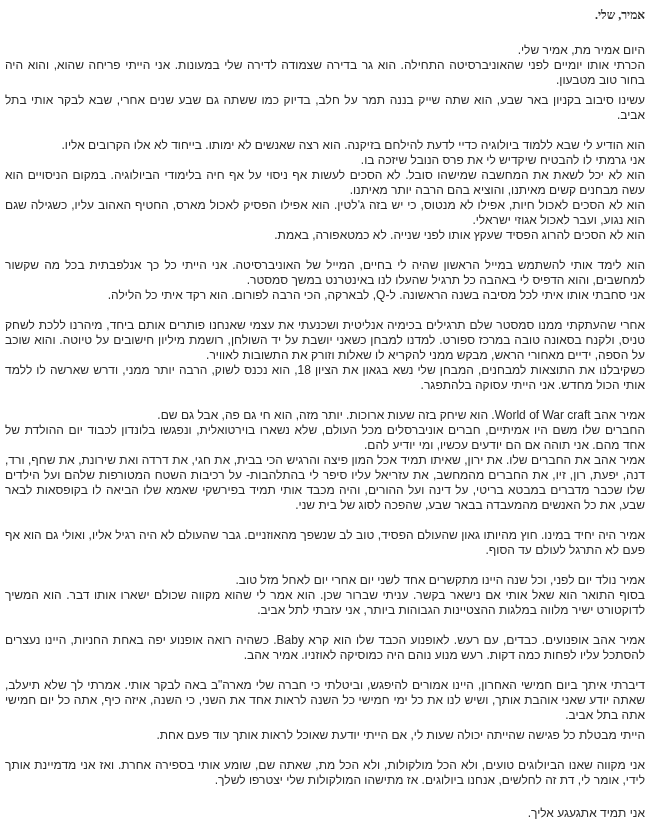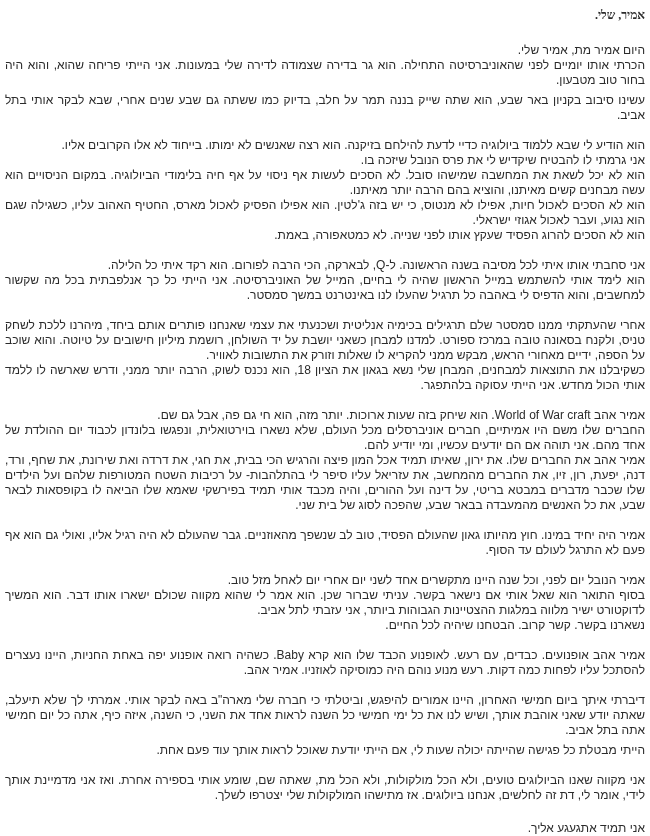--- a/index.html
+++ b/index.html
@@ -56,43 +56,42 @@
 
   <div class="group">
     <p>הוא הודיע לי שבא ללמוד ביולוגיה כדיי לדעת להילחם בזיקנה. הוא רצה שאנשים לא ימותו. בייחוד לא אלו הקרובים אליו.</p>
     <p>אני גרמתי לו להבטיח שיקדיש לי את פרס הנובל שיזכה בו.</p>
     <p>הוא לא יכל לשאת את המחשבה שמישהו סובל. לא הסכים לעשות אף ניסוי על אף חיה בלימודי הביולוגיה. במקום הניסויים הוא עשה מבחנים קשים מאיתנו, והוציא בהם הרבה יותר מאיתנו.</p>
     <p>הוא לא הסכים לאכול חיות, אפילו לא מנטוס, כי יש בזה ג'לטין. הוא אפילו הפסיק לאכול מארס, החטיף האהוב עליו, כשגילה שגם הוא נגוע, ועבר לאכול אגוזי ישראלי.</p>
     <p>הוא לא הסכים להרוג הפסיד שעקץ אותו לפני שנייה. לא כמטאפורה, באמת.</p>
   </div>
 
   <div class="group">
+    <p>הוא לימד אותי להשתמש במייל הראשון שהיה לי בחיים, המייל של האוניברסיטה. אני הייתי כל כך אנלפבתית בכל מה שקשור למחשבים, והוא הדפיס לי באהבה כל תרגיל שהעלו לנו באינטרנט במשך סמסטר.</p>
     <p>אני סחבתי אותו איתי לכל מסיבה בשנה הראשונה. ל-Q, לבארקה, הכי הרבה לפורום. הוא רקד איתי כל הלילה.</p>
-    <p>הוא לימד אותי להשתמש במייל הראשון שהיה לי בחיים, המייל של האוניברסיטה. אני הייתי כל כך אנלפבתית בכל מה שקשור למחשבים, והוא הדפיס לי באהבה כל תרגיל שהעלו לנו באינטרנט במשך סמסטר.</p>
   </div>
 
   <div class="group">
     <p>אחרי שהעתקתי ממנו סמסטר שלם תרגילים בכימיה אנליטית ושכנעתי את עצמי שאנחנו פותרים אותם ביחד, מיהרנו ללכת לשחק טניס, ולקנח בסאונה טובה במרכז ספורט. למדנו למבחן כשאני יושבת על יד השולחן, רושמת מיליון חישובים על טיוטה. והוא שוכב על הספה, ידיים מאחורי הראש, מבקש ממני להקריא לו שאלות וזורק את התשובות לאוויר.</p>
     <p>כשקיבלנו את התוצאות למבחנים, המבחן שלי נשא בגאון את הציון 18, הוא נכנס לשוק, הרבה יותר ממני, ודרש שארשה לו ללמד אותי הכול מחדש. אני הייתי עסוקה בלהתפגר.</p>
   </div>
 
   <div class="group">
     <p>אמיר אהב World of War craft. הוא שיחק בזה שעות ארוכות. יותר מזה, הוא חי גם פה, אבל גם שם.</p>
     <p>החברים שלו משם היו אמיתיים, חברים אוניברסלים מכל העולם, שלא נשארו בוירטואלית, ונפגשו בלונדון לכבוד יום ההולדת של אחד מהם. אני תוהה אם הם יודעים עכשיו, ומי יודיע להם.</p>
     <p>אמיר אהב את החברים שלו. את ירון, שאיתו תמיד אכל המון פיצה והרגיש הכי בבית, את חגי, את דרדה ואת שירונת, את שחף, ורד, דנה, יפעת, רון, זיו, את החברים מהמחשב, את עזריאל עליו סיפר לי בהתלהבות- על רכיבות השטח המטורפות שלהם ועל הילדים שלו שכבר מדברים במבטא בריטי, על דינה ועל ההורים, והיה מכבד אותי תמיד בפירשקי שאמא שלו הביאה לו בקופסאות לבאר שבע, את כל האנשים מהמעבדה בבאר שבע, שהפכה לסוג של בית שני.</p>
   </div>
 
   <div class="group">
     <p>אמיר היה יחיד במינו. חוץ מהיותו גאון שהעולם הפסיד, טוב לב שנשפך מהאוזניים. גבר שהעולם לא היה רגיל אליו, ואולי גם הוא אף פעם לא התרגל לעולם עד הסוף.</p>
   </div>
 
   <div class="group">
-    <p>אמיר הנובל יום לפני, וכל שנה היינו מתקשרים אחד לשני יום אחרי יום לאחל מזל טוב.</p>
+    <p>אמיר נולד יום לפני, וכל שנה היינו מתקשרים אחד לשני יום אחרי יום לאחל מזל טוב.</p>
     <p>בסוף התואר הוא שאל אותי אם נישאר בקשר. עניתי שברור שכן. הוא אמר לי שהוא מקווה שכולם ישארו אותו דבר. הוא המשיך לדוקטורט ישיר מלווה במלגות ההצטיינות הגבוהות ביותר, אני עזבתי לתל אביב.</p>
-    <p>נשארנו בקשר. קשר קרוב. הבטחנו שיהיה לכל החיים.</p>
   </div>
 
   <div class="group">
     <p>אמיר אהב אופנועים. כבדים, עם רעש. לאופנוע הכבד שלו הוא קרא Baby. כשהיה רואה אופנוע יפה באחת החניות, היינו נעצרים להסתכל עליו לפחות כמה דקות. רעש מנוע נוהם היה כמוסיקה לאוזניו. אמיר אהב.</p>
   </div>
 
   <div class="group">
     <p>דיברתי איתך ביום חמישי האחרון, היינו אמורים להיפגש, וביטלתי כי חברה שלי מארה"ב באה לבקר אותי. אמרתי לך שלא תיעלב, שאתה יודע שאני אוהבת אותך, ושיש לנו את כל ימי חמישי כל השנה לראות אחד את השני, כי השנה, איזה כיף, אתה כל יום חמישי אתה בתל אביב.</p>
     <p class="sub-gap">הייתי מבטלת כל פגישה שהייתה יכולה שעות לי, אם הייתי יודעת שאוכל לראות אותך עוד פעם אחת.</p>
   </div>

